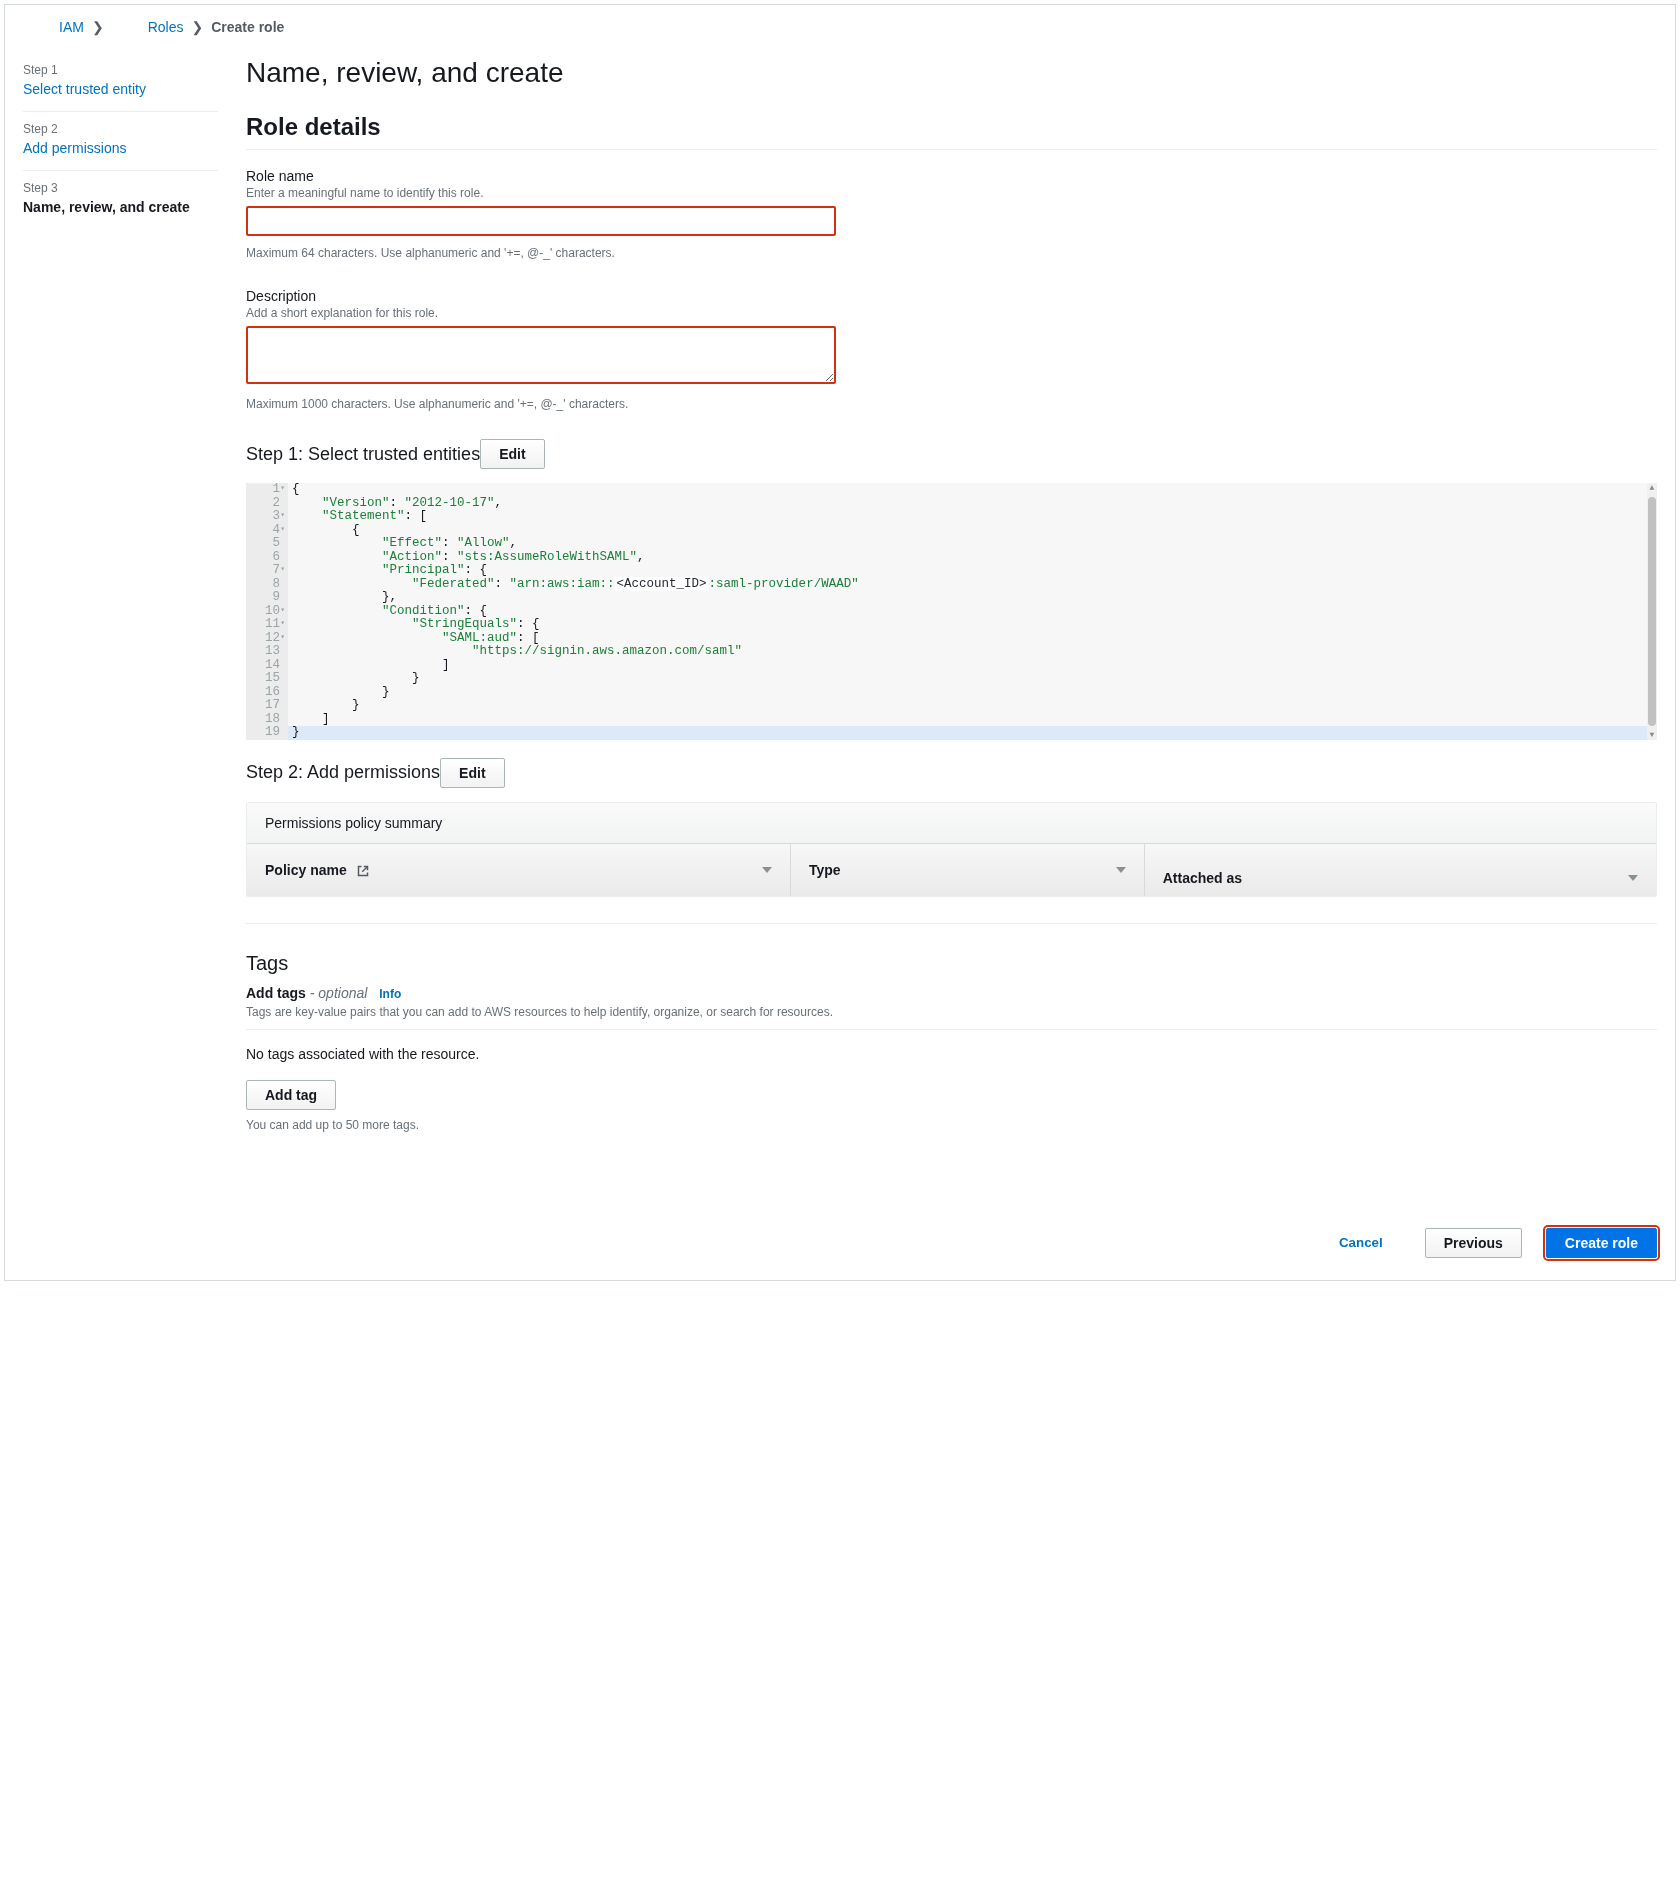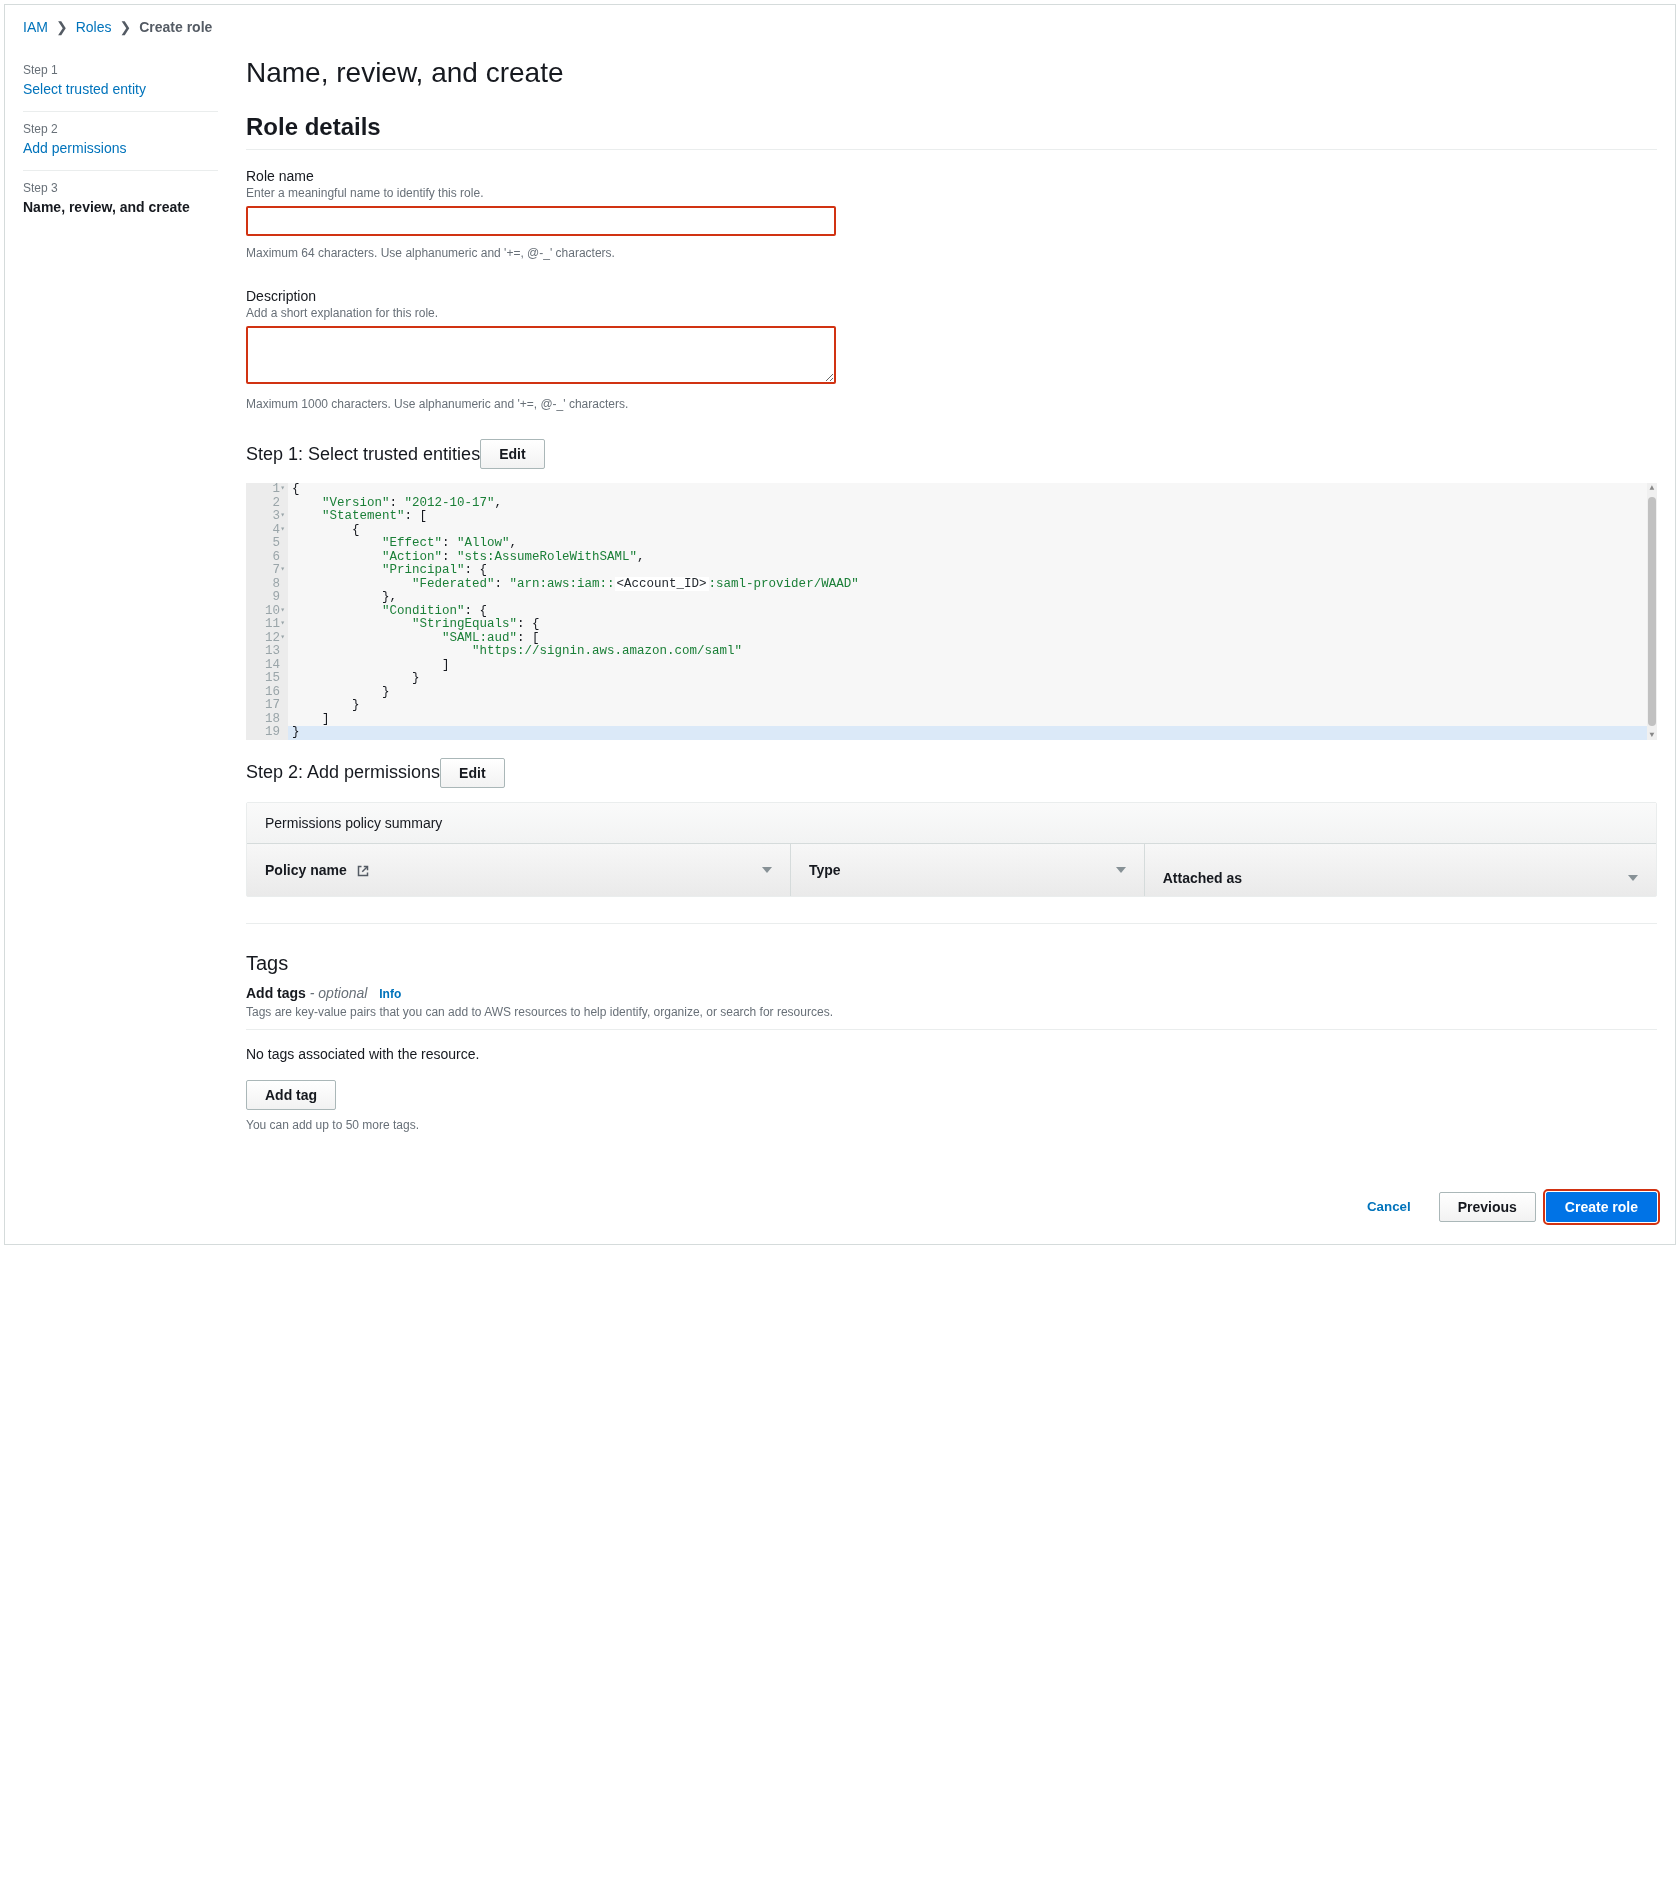--- a/index.html
+++ b/index.html
@@ -15,21 +15,21 @@
     width: 100%;
     padding: 14px 18px 22px 18px;
   }
   .breadcrumb {
     display: flex;
     align-items: center;
     gap: 8px;
     font-size: 14px;
     margin-bottom: 18px;
   }
-  .breadcrumb a { color: #0073bb; text-decoration: none; }
+  .breadcrumb a { color: #0073bb; text-decoration: none; margin-left: 36px; }
   .breadcrumb .sep { color: #545b64; font-size: 14px; }
   .breadcrumb .current { color: #545b64; font-weight: 700; }
   .layout { display: flex; gap: 28px; }
   .sidebar { width: 195px; flex: 0 0 195px; }
   .step-block { padding: 10px 0 14px 0; border-bottom: 1px solid #eaeded; }
   .step-block:last-child { border-bottom: none; }
   .step-num { font-size: 12px; color: #687078; margin-bottom: 4px; }
   .step-link { color: #0073bb; font-size: 14px; cursor: pointer; }
   .step-active { color: #16191f; font-weight: 700; font-size: 14px; }
   .main { flex: 1; min-width: 0; }
@@ -126,21 +126,21 @@
   h2.tags-h { font-size:20px; font-weight:400; margin-bottom:10px;}
   .addtags-row { font-size:14px; margin-bottom:4px;}
   .addtags-row .lbl{ font-weight:700;}
   .addtags-row .opt{ color:#687078; font-style:italic; font-weight:400;}
   .info-link{ color:#0073bb; font-size:12px; font-weight:700; margin-left:8px; cursor:pointer;}
   .tags-desc{ font-size:12px; color:#687078; margin-bottom:10px;}
   .hr-thin{ border:none; border-top:1px solid #eaeded; margin:6px 0 16px 0;}
   .no-tags{ font-size:14px; color:#16191f; margin-bottom:18px;}
   .tags-hint{ font-size:12px; color:#687078; margin-top:8px;}
   .footer-row{
-    display:flex; justify-content:flex-end; gap:10px; margin-top:60px;
+    display:flex; justify-content:flex-end; gap:24px; margin-top:96px;
   }
 </style>
 </head>
 <body>
 
 <div class="frame">
 
   <div class="breadcrumb">
     <a href="#">IAM</a>
     <span class="sep">❯</span>

